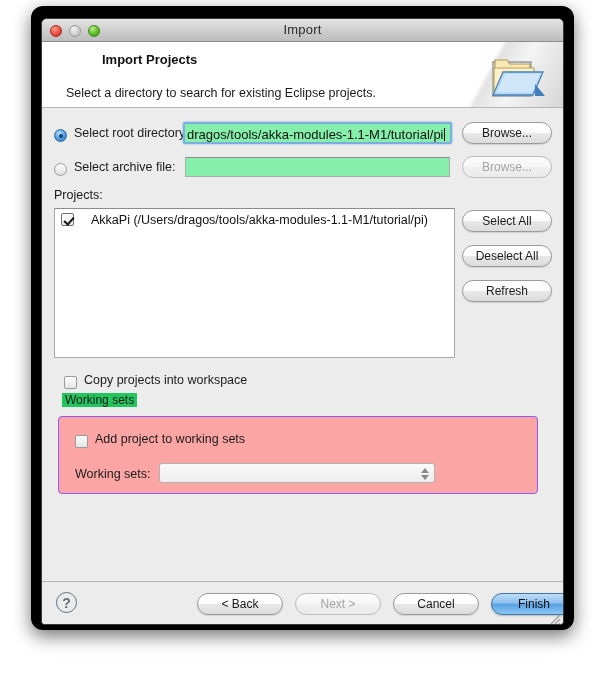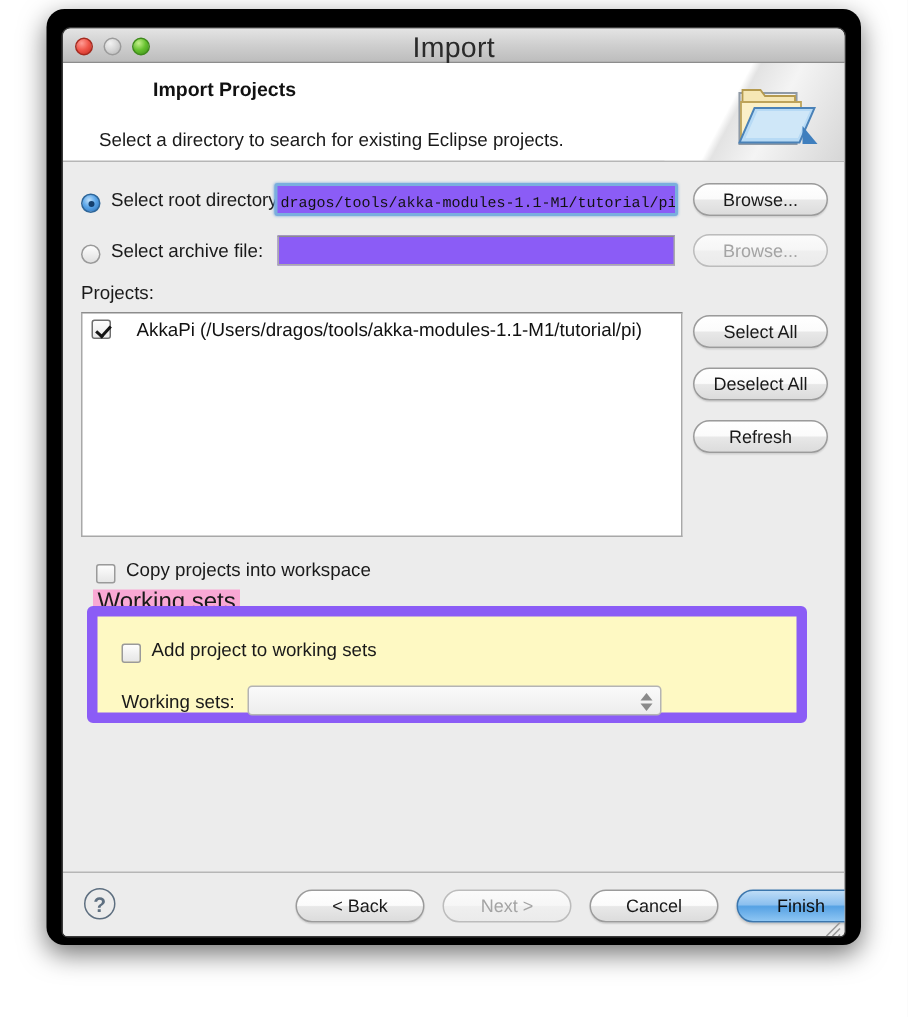--- a/index.html
+++ b/index.html
@@ -41,21 +41,21 @@
     position: relative;
     height: 23px;
     background: linear-gradient(to bottom, #e4e4e4 0%, #cfcfcf 50%, #bdbdbd 100%);
     border-bottom: 1px solid #8d8d8d;
     box-sizing: border-box;
   }
   #window-title {
     position: absolute;
     left: 0; right: 0; top: 3px;
     text-align: center;
-    font-size: 19px;
+    font-size: 13px;
     color: #2a2a2a;
     letter-spacing: 0.2px;
   }
   .traffic {
     position: absolute;
     top: 6px;
     width: 12px; height: 12px;
     border-radius: 50%;
     box-sizing: border-box;
   }
@@ -163,27 +163,26 @@
     left: 4px; top: 1px;
     width: 4px; height: 8px;
     border: solid #141414;
     border-width: 0 2px 2px 0;
     transform: rotate(42deg);
   }
 
   
   .textfield {
     position: absolute;
-    background: #8b5cf6;
-    box-sizing: border-box;
-    font-size: 10px;
+    background: #86efac;
+    box-sizing: border-box;
+    font-size: 13px;
     color: #111;
     overflow: hidden;
     white-space: nowrap;
-    font-family: Liberation Mono, monospace;
   }
   #root-dir-field {
     border: 2px solid #7aaede;
     border-radius: 2px;
     box-shadow: 0 0 2px rgba(90,150,215,0.85);
     padding: 3px 1px 0 2px;
   }
   #archive-field {
     border: 1px solid #aaaaaa;
     border-top-color: #8c8c8c;
@@ -243,30 +242,31 @@
     position: absolute;
     left: 36px; top: 4px;
     font-size: 12.5px;
     color: #111;
     white-space: nowrap;
   }
 
   
   #working-sets-group {
     position: absolute;
-    border: 7px solid #8b5cf6;
+    border: 1px solid #8b5cf6;
     border-radius: 4px;
-    background: #fef9c3;
-    box-sizing: border-box;
+    background: #fca5a5;
+    box-sizing: border-box;
+    margin-top: 12px;
   }
   #working-sets-legend {
     position: absolute;
-    font-size: 16px;
+    font-size: 12px;
     color: #1a1a1a;
-    background: #f9a8d4;
+    background: #22c55e;
     padding: 0 3px;
   }
 
   
   #working-sets-combo {
     position: absolute;
     background: linear-gradient(to bottom, #fafafa, #ededed);
     border: 1px solid #b4b4b4;
     border-radius: 3px;
     box-sizing: border-box;

